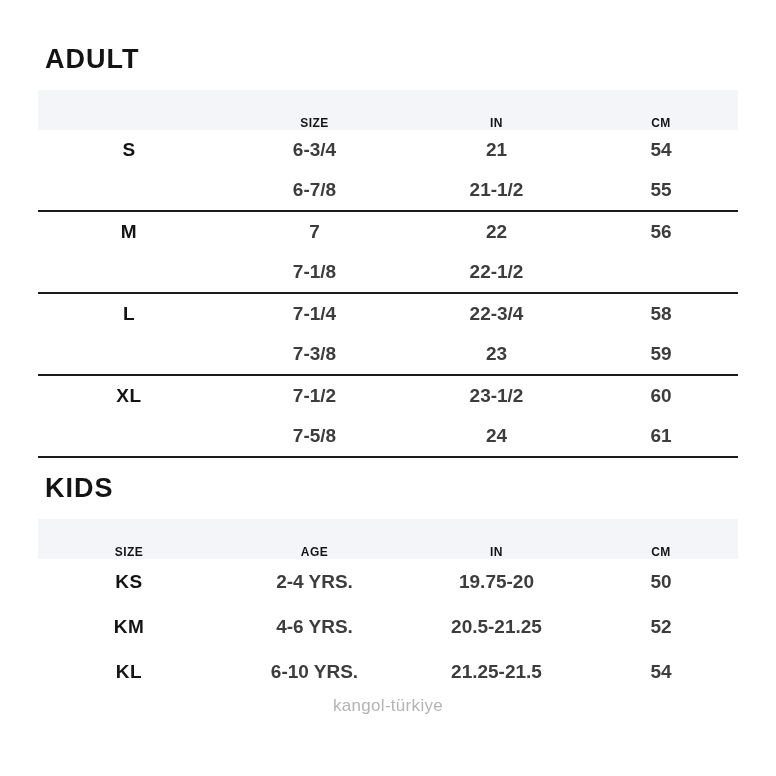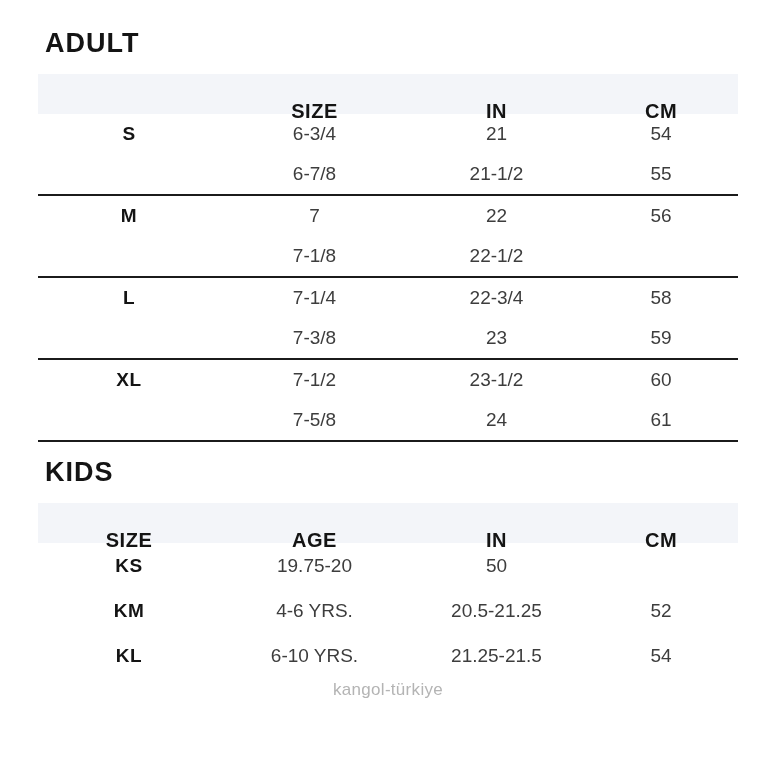--- a/index.html
+++ b/index.html
@@ -18,46 +18,46 @@
   .page{
     width:776px;height:776px;
     padding:28px 38px 0 38px;
     position:relative;
   }
   .section-title{
     font-size:27px;
     font-weight:800;
     letter-spacing:1px;
     color:var(--heading);
-    margin:0 0 15px 7px;
+    margin:16px 0 15px 7px;
   }
   .kids-title{margin-top:15px;}
   .grid-row{
     display:grid;
     grid-template-columns:26% 27% 25% 22%;
     align-items:center;
   }
   .thead{
     background:var(--band);
     height:40px;
   }
   .th{
     text-align:center;
-    font-size:20px;
+    font-size:12px;
     font-weight:700;
     letter-spacing:0.5px;
     color:var(--heading);
     margin-top:26px;
   }
   .trow{height:40px;}
   .kids-row{height:45px;}
   .cell{
     text-align:center;
     font-size:19px;
-    font-weight:400;
+    font-weight:700;
     color:var(--data);
   }
   .size-label{
     font-weight:700;
     letter-spacing:0.5px;
     color:var(--heading);
   }
   .group{border-bottom:2px solid var(--divider);}
   .watermark{
     width:100%;
@@ -145,20 +145,21 @@
   <div class="grid-row thead">
     <div class="th">SIZE</div>
     <div class="th">AGE</div>
     <div class="th">IN</div>
     <div class="th">CM</div>
   </div>
 
   <div>
       <div class="grid-row kids-row">
         <div class="cell size-label">KS</div>
+        <div class="cell">2-4 YRS.</div>
         <div class="cell">19.75-20</div>
         <div class="cell">50</div>
       </div>
       <div class="grid-row kids-row">
         <div class="cell size-label">KM</div>
         <div class="cell">4-6 YRS.</div>
         <div class="cell">20.5-21.25</div>
         <div class="cell">52</div>
       </div>
       <div class="grid-row kids-row">

